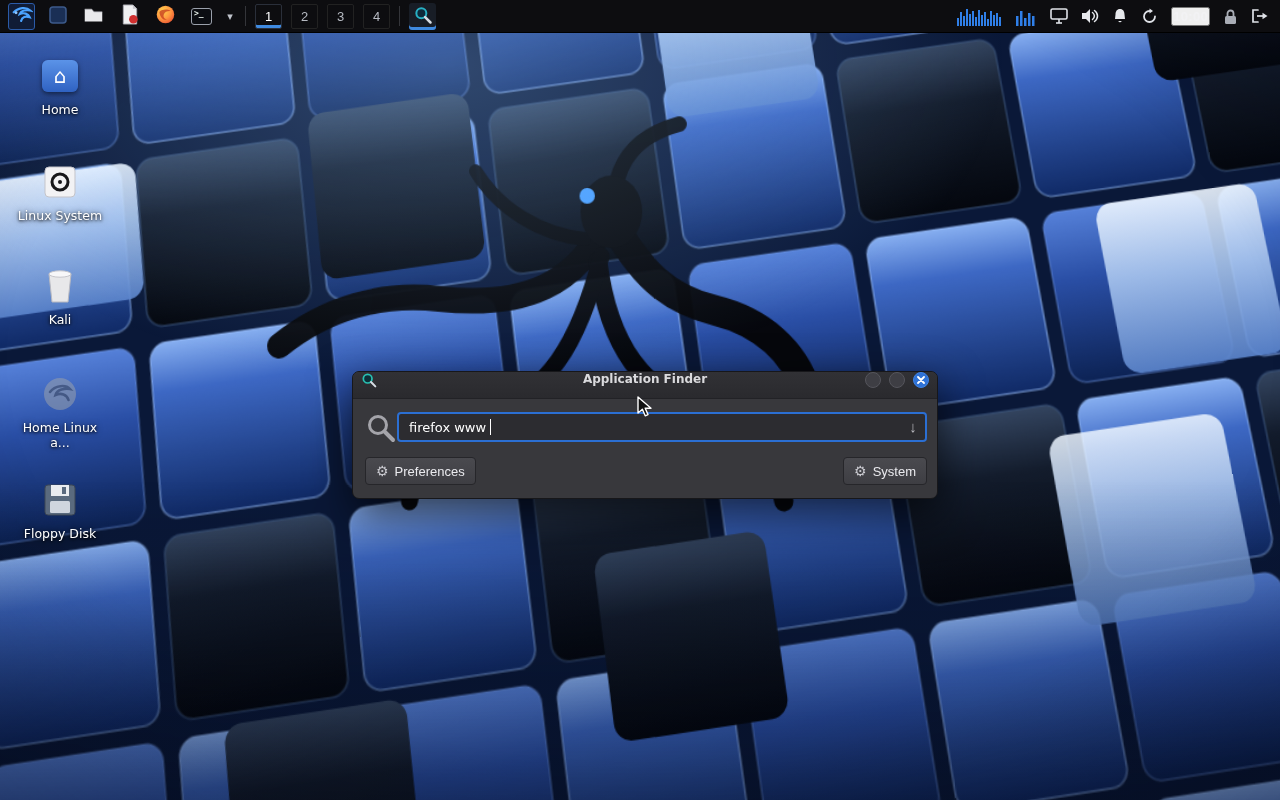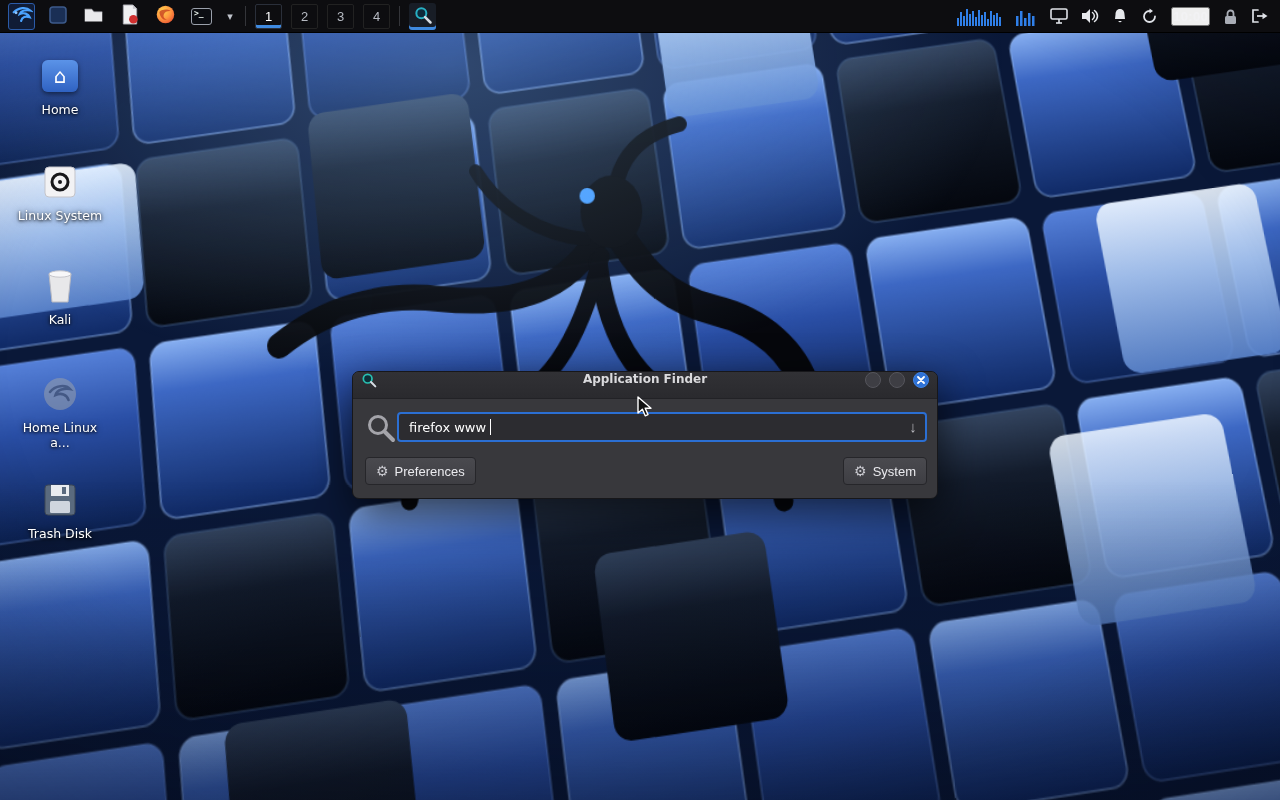--- a/index.html
+++ b/index.html
@@ -345,21 +345,21 @@
 
   <div class="dicon" style="top:480px">
     <span class="ic">
       <svg width="36" height="36" viewBox="0 0 36 36">
         <rect x="3" y="3" width="30" height="30" rx="3" fill="#5a6a7e" stroke="#3c4654"></rect>
         <rect x="9" y="3" width="18" height="11" fill="#e9ebef"></rect>
         <rect x="20" y="5" width="4" height="7" fill="#5a6a7e"></rect>
         <rect x="8" y="19" width="20" height="12" rx="1.5" fill="#cfd5de"></rect>
       </svg>
     </span>
-    <span class="dlabel">Trash Disk</span>
+    <span class="dlabel">Floppy Disk</span>
   </div>
 
   <section class="dialog">
     <div class="titlebar">
       <span class="t-icon">
         <svg width="16" height="16" viewBox="0 0 24 24">
           <circle cx="10" cy="10" r="6.5" fill="#0d3038" stroke="#28c0b2" stroke-width="2.6"></circle>
           <line x1="15" y1="15" x2="21.5" y2="21.5" stroke="#d7dde4" stroke-width="3" stroke-linecap="round"></line>
         </svg>
       </span>

